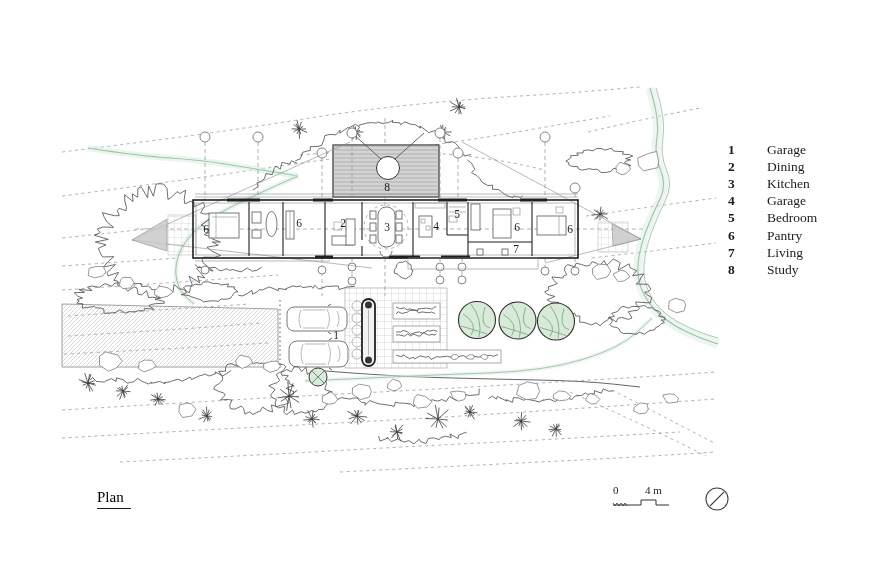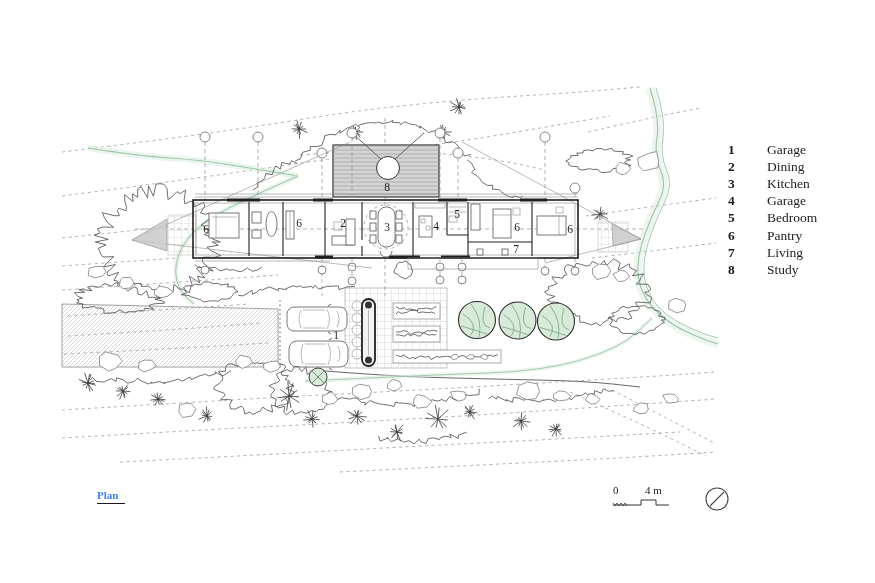--- a/index.html
+++ b/index.html
@@ -19,21 +19,21 @@
   .mark{stroke:#777;fill:#fff;stroke-width:.9;}
   .treeline{fill:none;stroke-width:.9;}
   text.room{font:11.5px "Liberation Serif",serif;fill:#1d1d1d;text-anchor:middle;}
   text.scale{font:11px "Liberation Serif",serif;fill:#1d1d1d;}
   
   .legend{position:absolute;left:728px;top:141px;color:#1c1c1c;}
   .legend-row{display:flex;height:17.2px;align-items:center;font-size:13.5px;}
   .legend-num{font-weight:700;width:27px;}
   .legend-label{font-weight:400;margin-left:12px;}
   
-  .plan-title{position:absolute;left:97px;top:489px;font-size:11px;font-weight:700;color:#3b82f6;
+  .plan-title{position:absolute;left:97px;top:489px;font-size:15px;font-weight:400;color:#000000;
               border-bottom:1.8px solid #1a1a1a;padding:0 7px 2px 0;}
 </style>
 </head>
 <body>
 
 <div id="canvas">
 <svg width="875" height="583" viewBox="0 0 875 583">
   <defs>
     <pattern id="hatch" width="4" height="4" patternUnits="userSpaceOnUse">
       <path d="M0,4 L4,0" stroke="#c9c9c9" stroke-width="0.7"></path>

